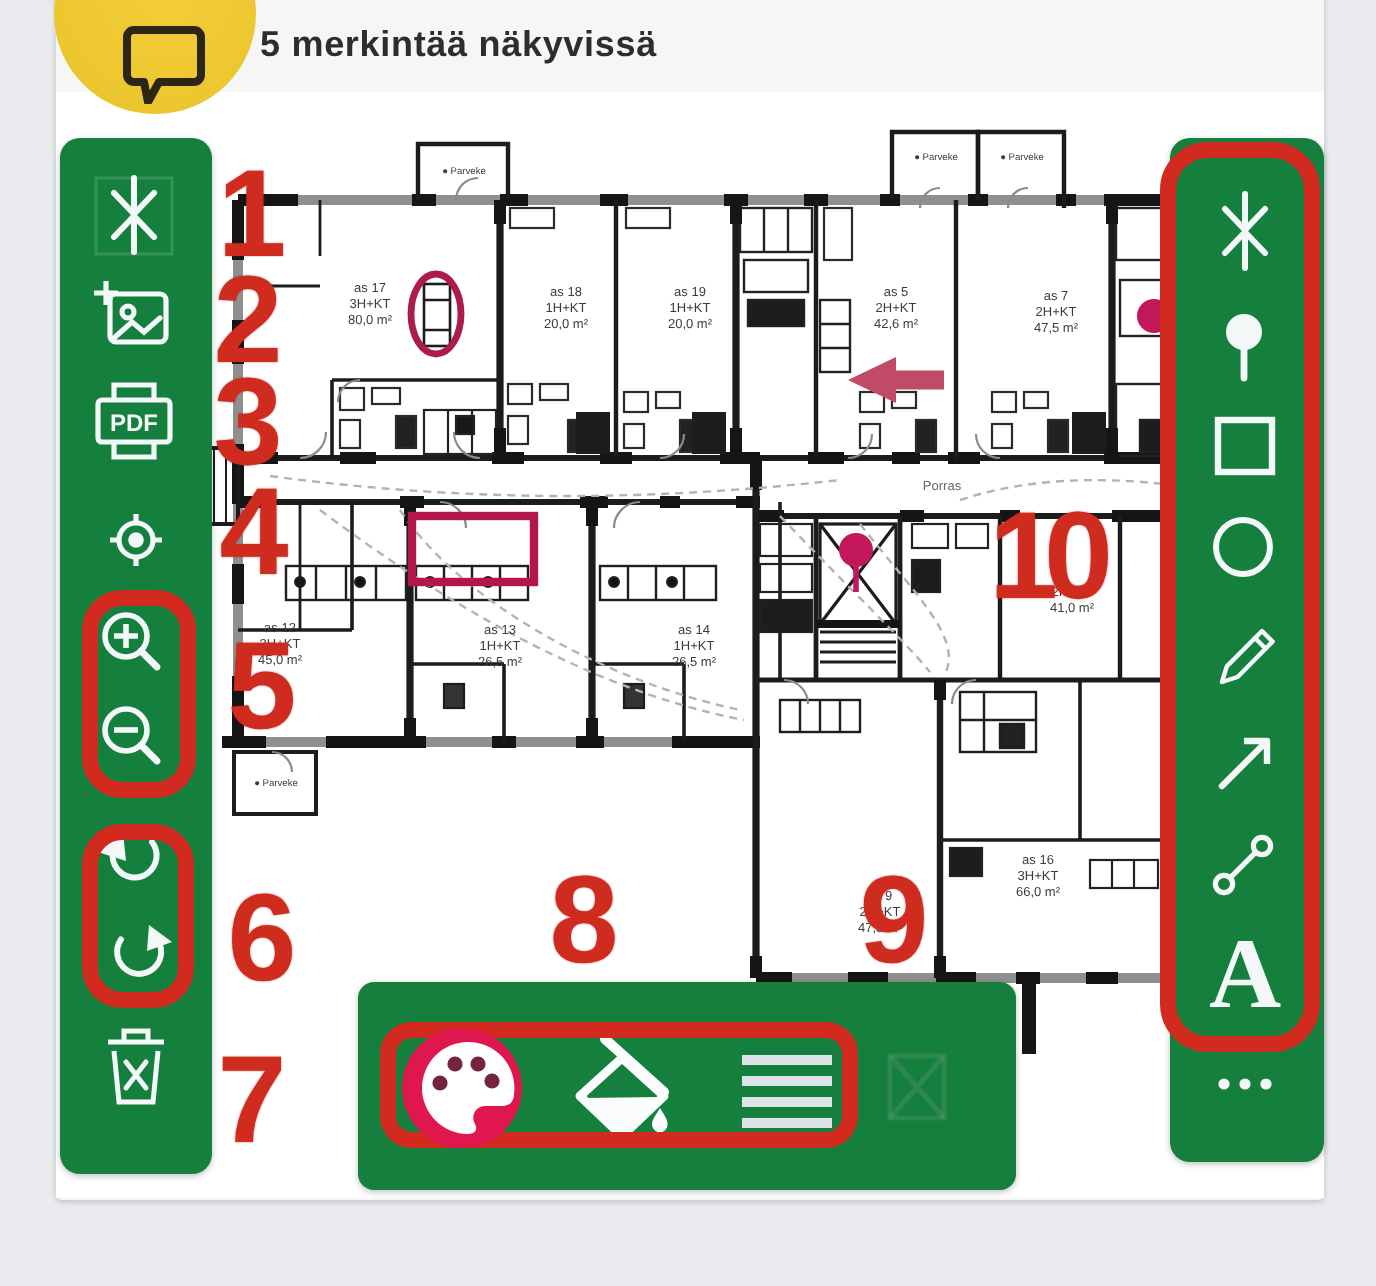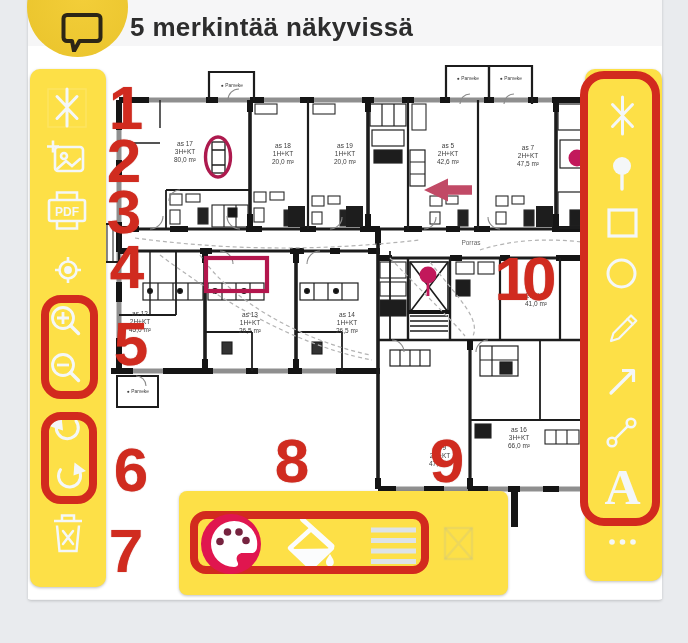--- a/index.html
+++ b/index.html
@@ -1,19 +1,19 @@
 <!DOCTYPE html>
 <html><head>
 <meta charset="utf-8">
 <style>
   html,body{margin:0;padding:0}
   body{width:688px;height:643px;background:#e9ebee;font-family:"Liberation Sans",sans-serif;overflow:hidden;position:relative}
   .abs{position:absolute}
   .card{position:absolute;left:28px;top:-8px;width:634px;height:608px;background:#f6f6f7;border-radius:3px;box-shadow:0 1px 3px rgba(0,0,0,.18)}
-  .tbar{position:absolute;background:#fde047;border-radius:10px;box-shadow:0 1px 3px rgba(0,0,0,.25)}
+  .tbar{position:absolute;background:#15803d;border-radius:10px;box-shadow:0 1px 3px rgba(0,0,0,.25)}
   .ring{position:absolute;box-sizing:border-box;border:8px solid #d22a1e;background:transparent;z-index:40}
   .num{position:absolute;color:#d02b1f;font-weight:bold;font-size:62px;line-height:1;z-index:35;transform:translate(-50%,-50%);text-shadow:0 0 1px rgba(160,20,10,.6)}
 </style>
 </head>
 <body>
 
 <div class="abs" style="left:0;top:0;width:688px;height:643px;background:#e9ebee;z-index:0"></div>
 
 <div class="card" style="z-index:1"></div>
 
@@ -421,21 +421,21 @@
 
   <rect x="206" y="258" width="61" height="33" fill="none" stroke="#b3164d" stroke-width="4.2"></rect>
 </svg>
 
 <div class="abs" style="z-index:50;left:27px;top:-43px;width:101px;height:100px;border-radius:50%;background:radial-gradient(circle at 55% 40%,#f3ce39,#e9c32b)"></div>
 
 <svg class="abs" style="z-index:51;left:60px;top:12px" width="44" height="40" viewBox="0 0 44 40">
   <path d="M7 3 h30 a3.5 3.5 0 0 1 3.5 3.5 v19 a3.5 3.5 0 0 1 -3.5 3.5 h-17.5 l-5.5 10 l-2 -10 h-5 a3.5 3.5 0 0 1 -3.5 -3.5 v-19 a3.5 3.5 0 0 1 3.5 -3.5 z" fill="none" stroke="#2c2616" stroke-width="4" stroke-linejoin="round"></path>
 </svg>
 
-<div class="abs" style="z-index:50;left:130px;top:12px;font-size:26px;font-weight:bold;color:#2d2d2d;letter-spacing:.35px">5 merkintää näkyvissä</div>
+<div class="abs" style="z-index:50;left:130px;top:12px;font-size:18px;font-weight:bold;color:#2d2d2d;letter-spacing:.35px">5 merkintää näkyvissä</div>
 
 <div class="tbar" style="left:30px;top:69px;width:76px;height:518px;z-index:20">
 <svg width="76" height="518" viewBox="0 0 76 518" style="position:absolute;left:0;top:0">
   <g fill="none" stroke="#f4f7f8" stroke-width="3" stroke-linecap="round">
 
     <g>
       <rect x="18" y="20" width="38" height="38" stroke="rgba(255,255,255,0.14)" stroke-width="1.5" fill="none"></rect>
       <path d="M37,20 V37 M27,27.5 L37,38 M47,27.5 L37,38"></path>
       <path d="M37,57 V40 M27,49.5 L37,39 M47,49.5 L37,39"></path>
     </g>

